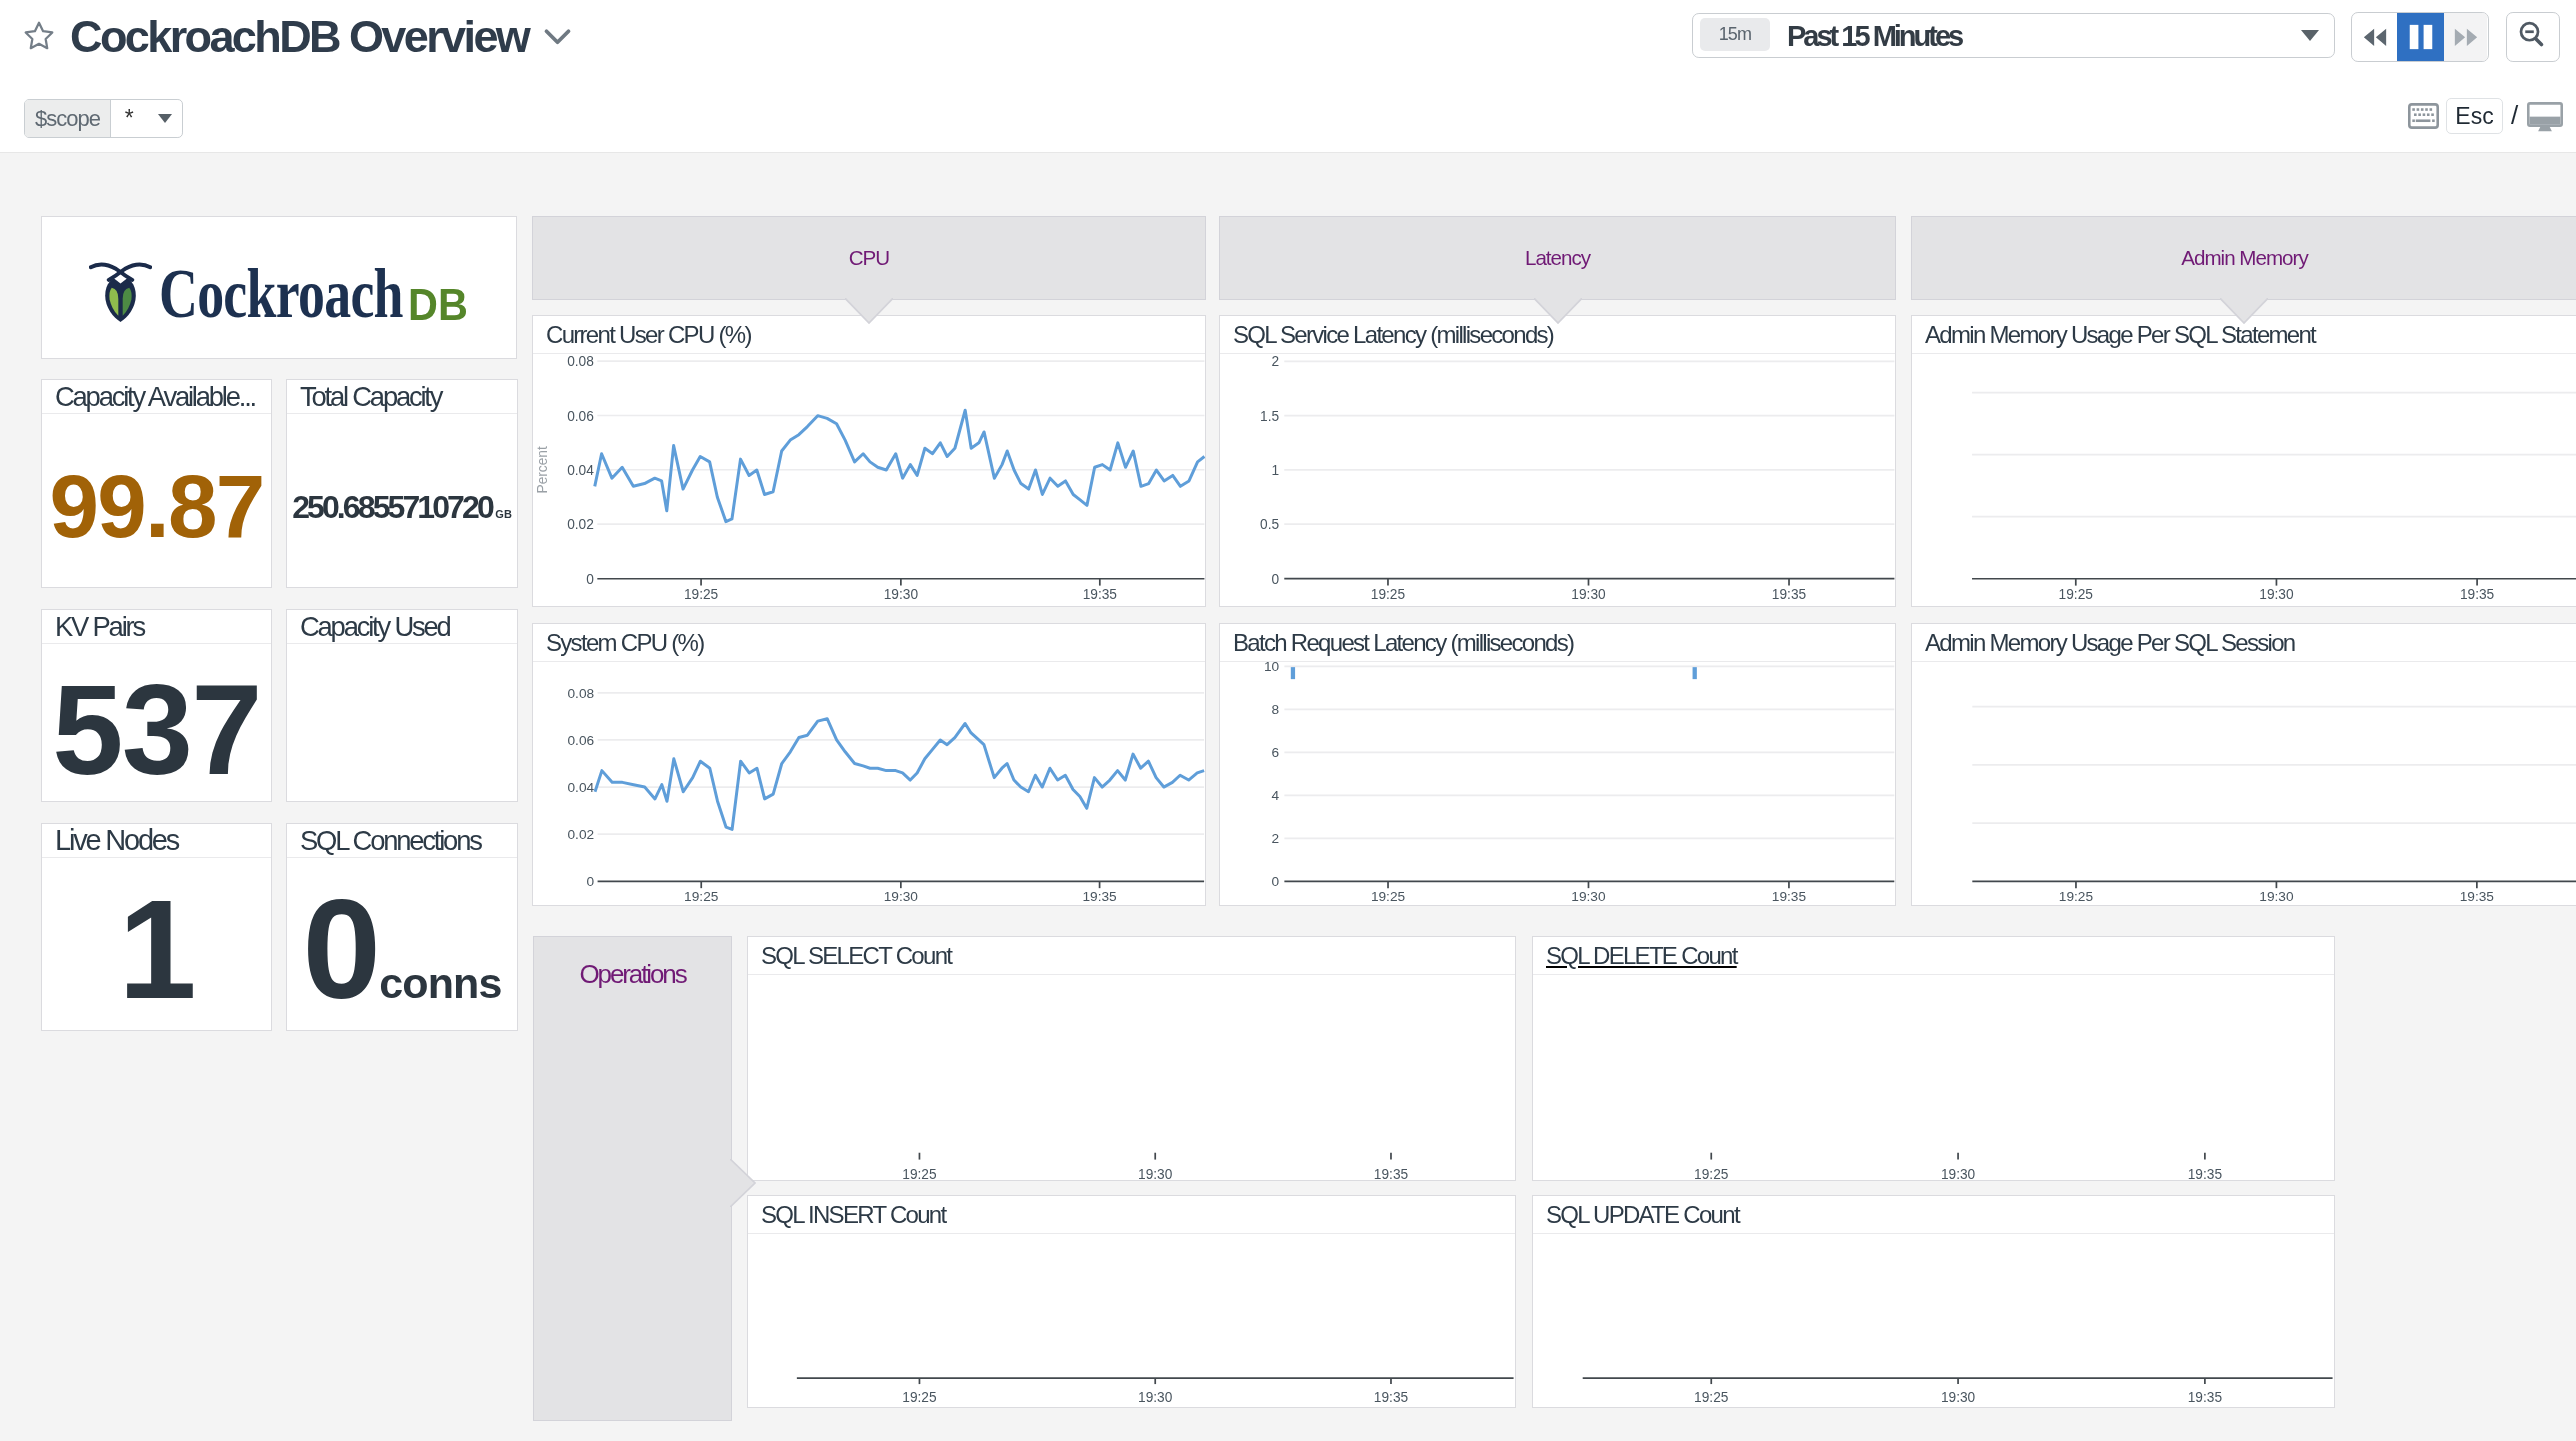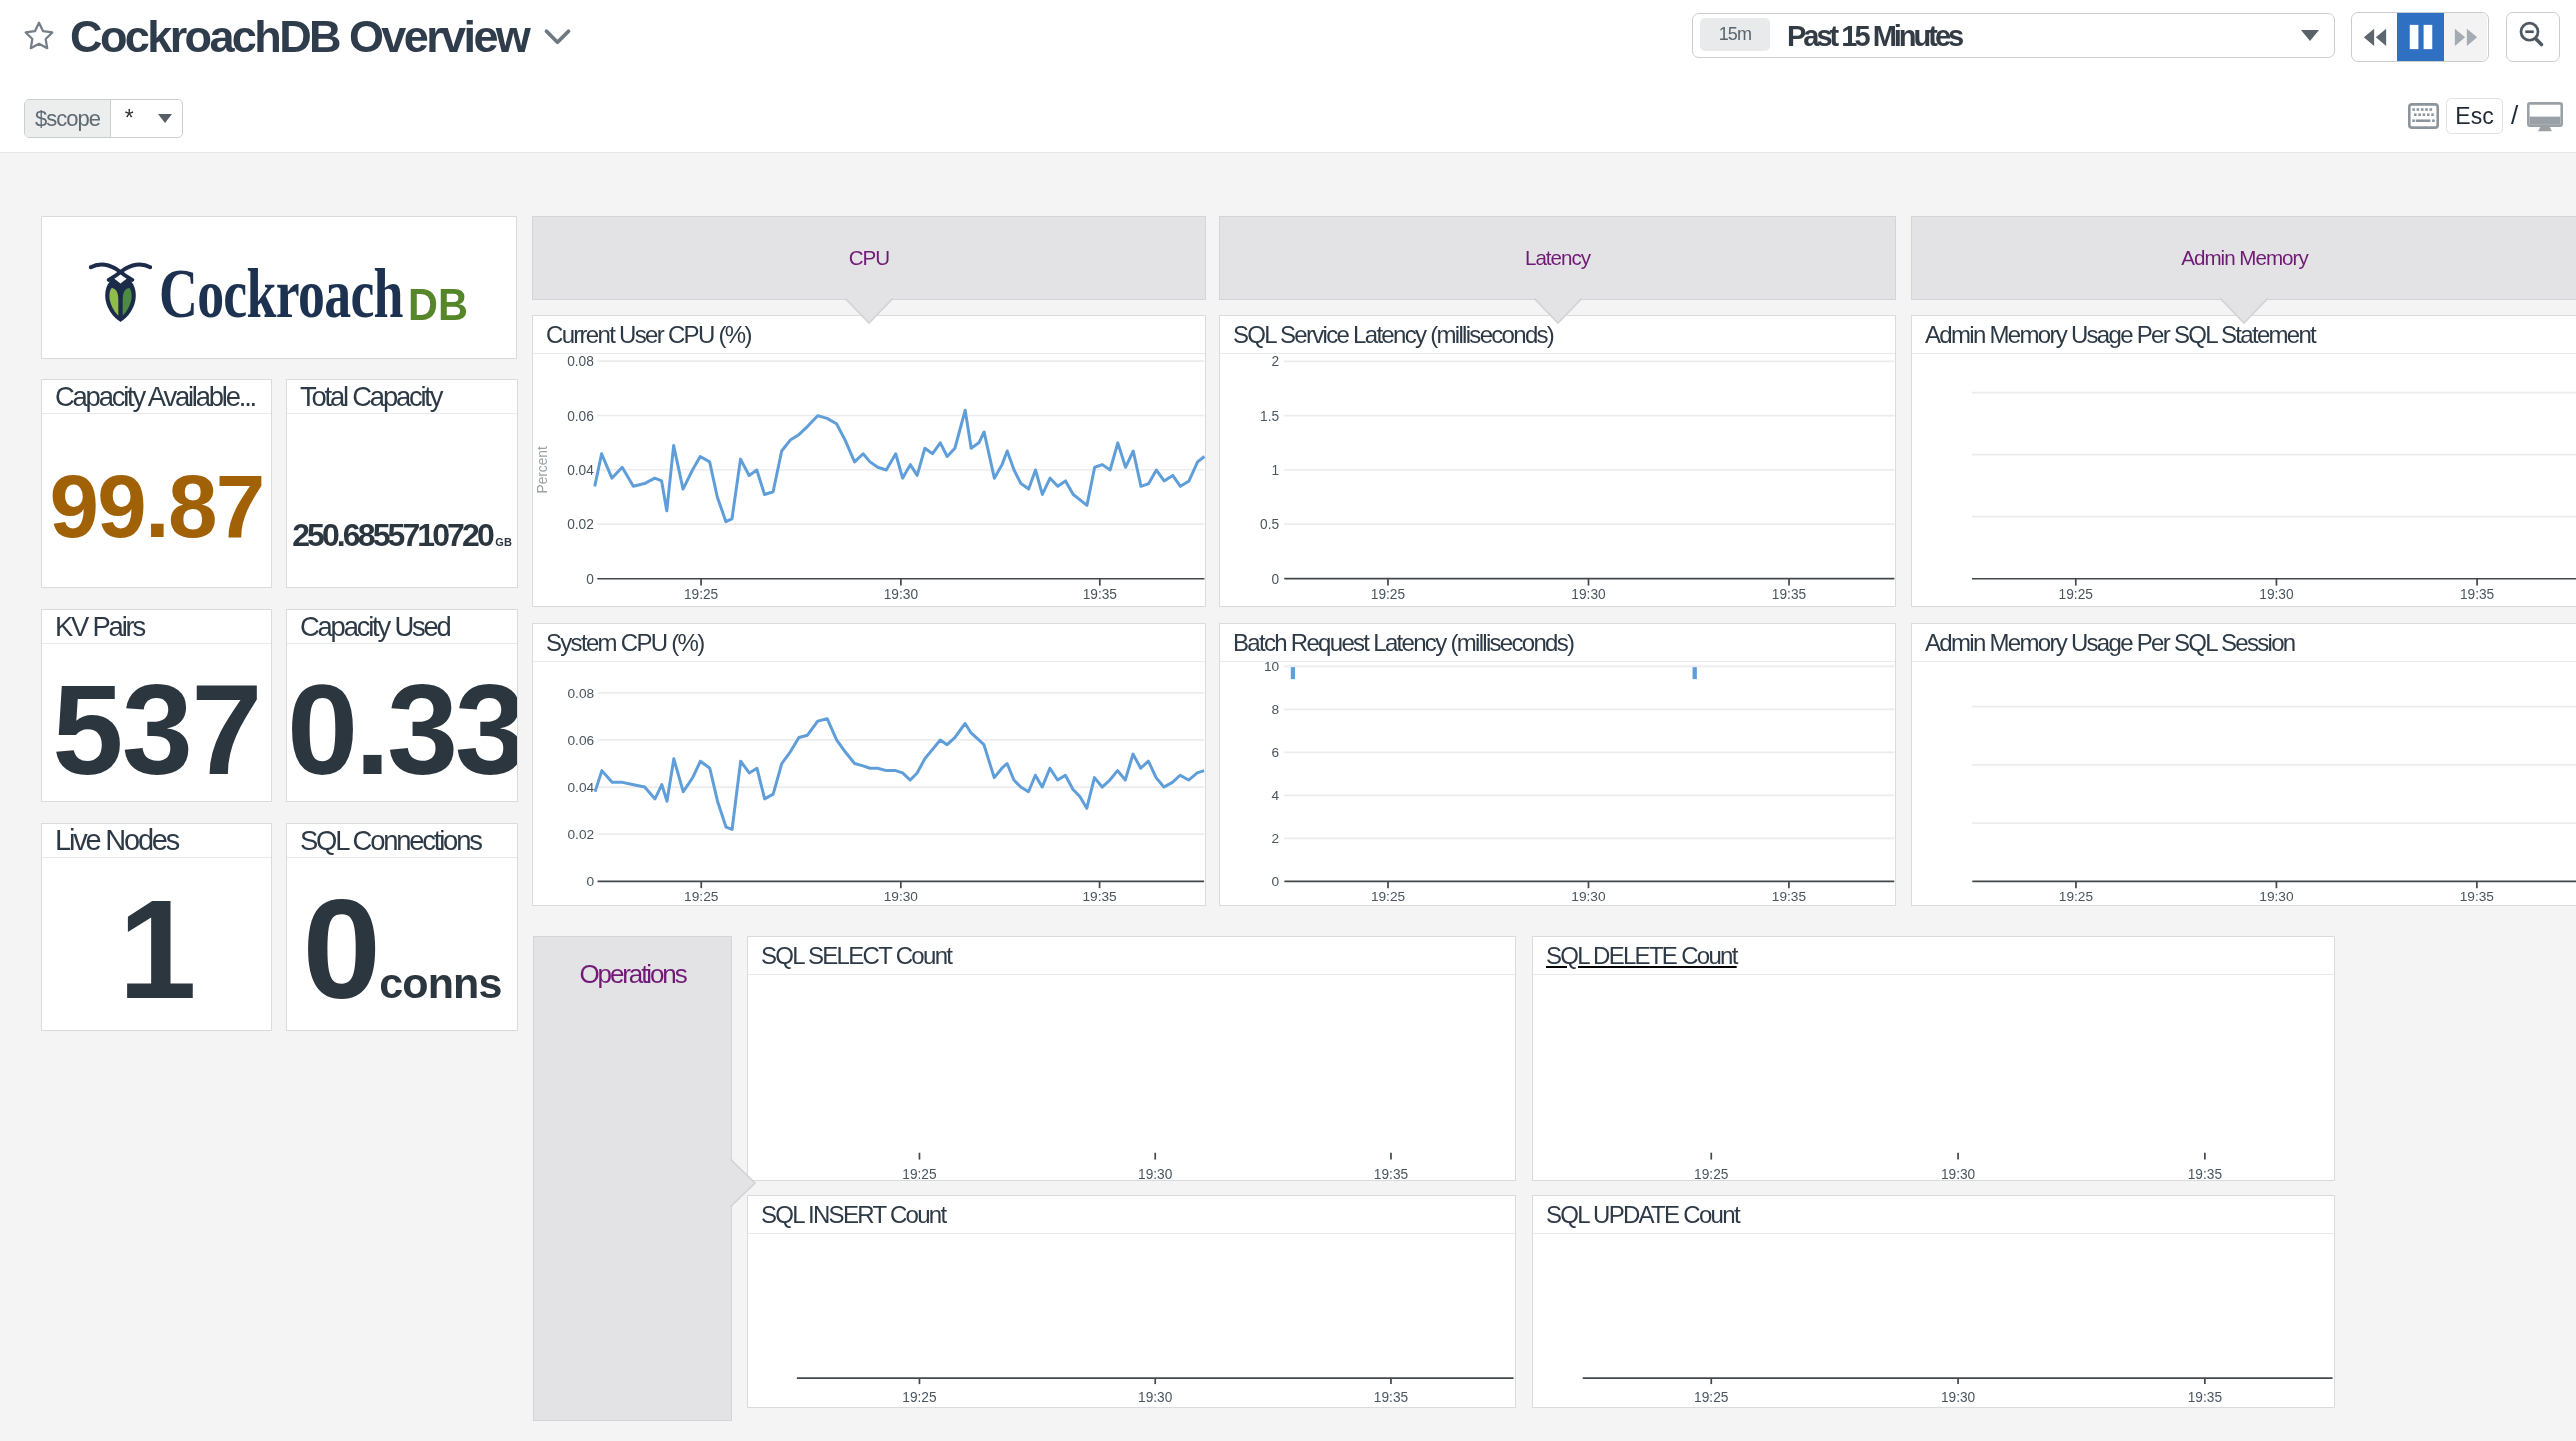--- a/index.html
+++ b/index.html
@@ -103,29 +103,28 @@
   </svg>
   <span style="position:absolute;left:117px;top:43px;font-family:'Liberation Serif',serif;font-weight:700;font-size:69px;line-height:1;color:#1d3150;display:inline-block;transform:scaleX(0.78);transform-origin:left top;letter-spacing:-0.9px;">Cockroach</span>
   <span style="position:absolute;left:366px;top:65px;font-weight:700;font-size:45px;line-height:1;color:#55862a;display:inline-block;transform:scaleX(0.92);transform-origin:left top;">DB</span>
 </div>
 <div class="card" style="left:41px;top:379px;width:231px;height:209px;">
  <div class="ct" style="height:34px;font-size:27.4px;letter-spacing:-2.2px;">Capacity Available...</div>
  <div class="statv" style="top:82px;font-size:89px;color:#a16207;">99.87</div>
 </div>
 <div class="card" style="left:286px;top:379px;width:232px;height:209px;">
  <div class="ct" style="height:34px;font-size:27.4px;letter-spacing:-2.2px;">Total Capacity</div>
- <div class="statv" style="top:111px;font-size:32px;letter-spacing:-2.9px;white-space:nowrap;margin-top:28px;">250.6855710720 <span style="font-size:11px;letter-spacing:0">GB</span></div>
+ <div class="statv" style="top:111px;font-size:32px;letter-spacing:-2.9px;white-space:nowrap;">250.6855710720 <span style="font-size:11px;letter-spacing:0">GB</span></div>
 </div>
 <div class="card" style="left:41px;top:609px;width:231px;height:193px;">
  <div class="ct" style="height:34px;font-size:27.4px;letter-spacing:-2.2px;">KV Pairs</div>
  <div class="statv" style="top:56px;font-size:128px;">537</div>
 </div>
 <div class="card" style="left:286px;top:609px;width:232px;height:193px;">
  <div class="ct" style="height:34px;font-size:27.4px;letter-spacing:-2.2px;">Capacity Used</div>
- <div class="statv" style="top:56px;font-size:128px;letter-spacing:-3.4px;">0.33</div>
 </div>
 <div class="card" style="left:41px;top:823px;width:231px;height:208px;">
  <div class="ct" style="height:34px;font-size:29px;letter-spacing:-2.2px;">Live Nodes</div>
  <div class="statv" style="top:55px;font-size:141px;">1</div>
 </div>
 <div class="card" style="left:286px;top:823px;width:232px;height:208px;">
  <div class="ct" style="height:34px;font-size:27.4px;letter-spacing:-2.2px;">SQL Connections</div>
  <div class="statv" style="top:55px;font-size:141px;">0<span style="font-size:43px;letter-spacing:-0.9px;">conns</span></div>
 </div>
 <div class="grp" style="left:532px;top:216px;width:674px;height:84px;">CPU</div>

